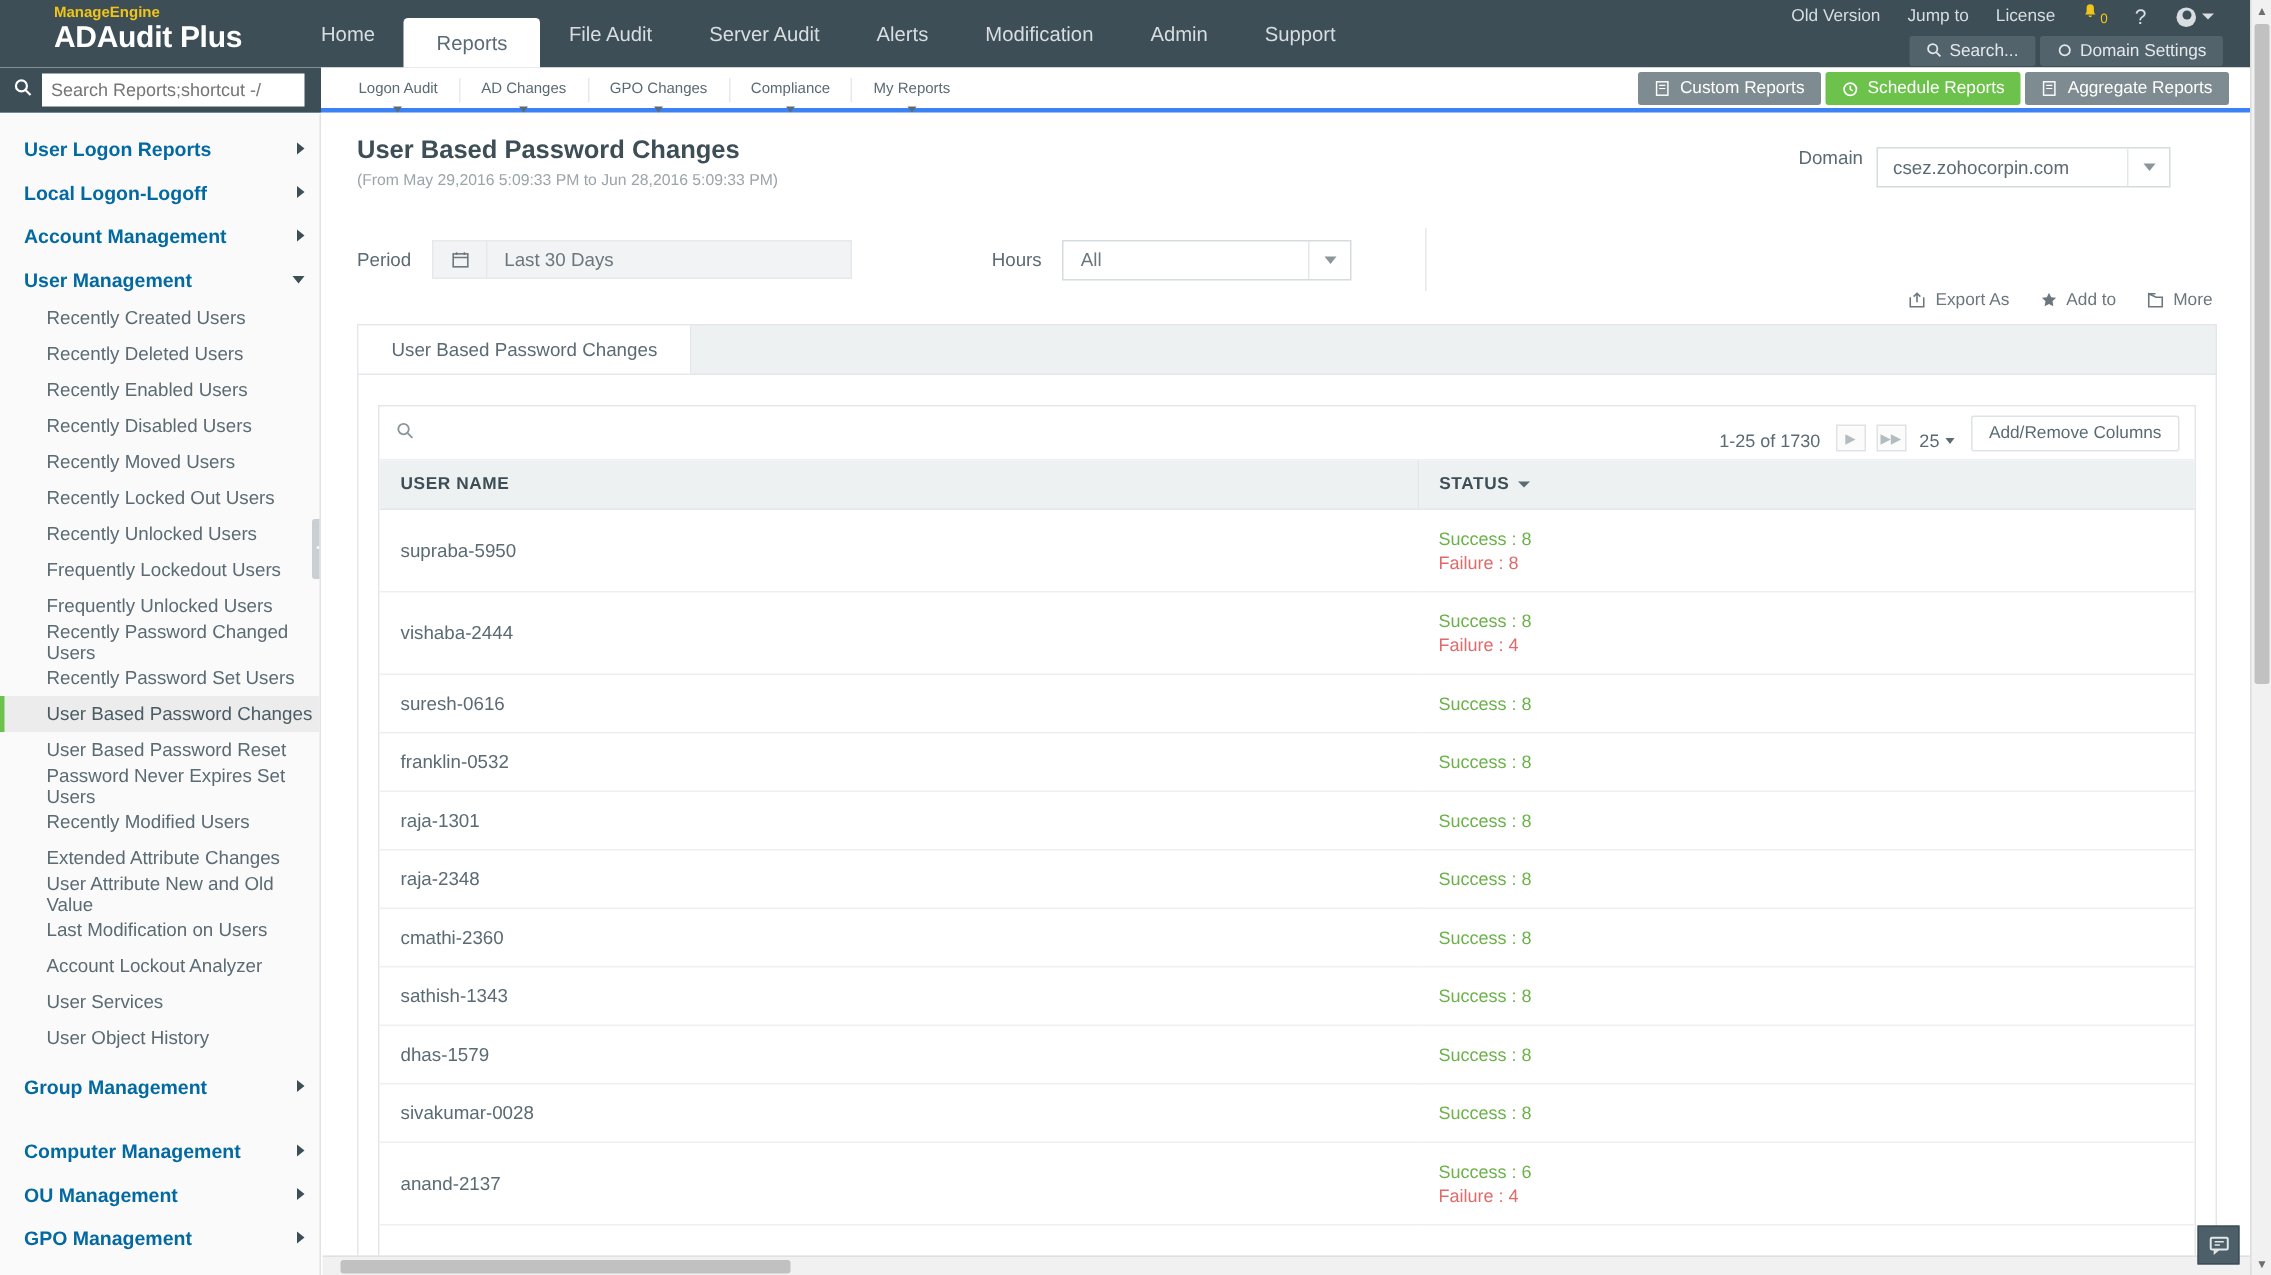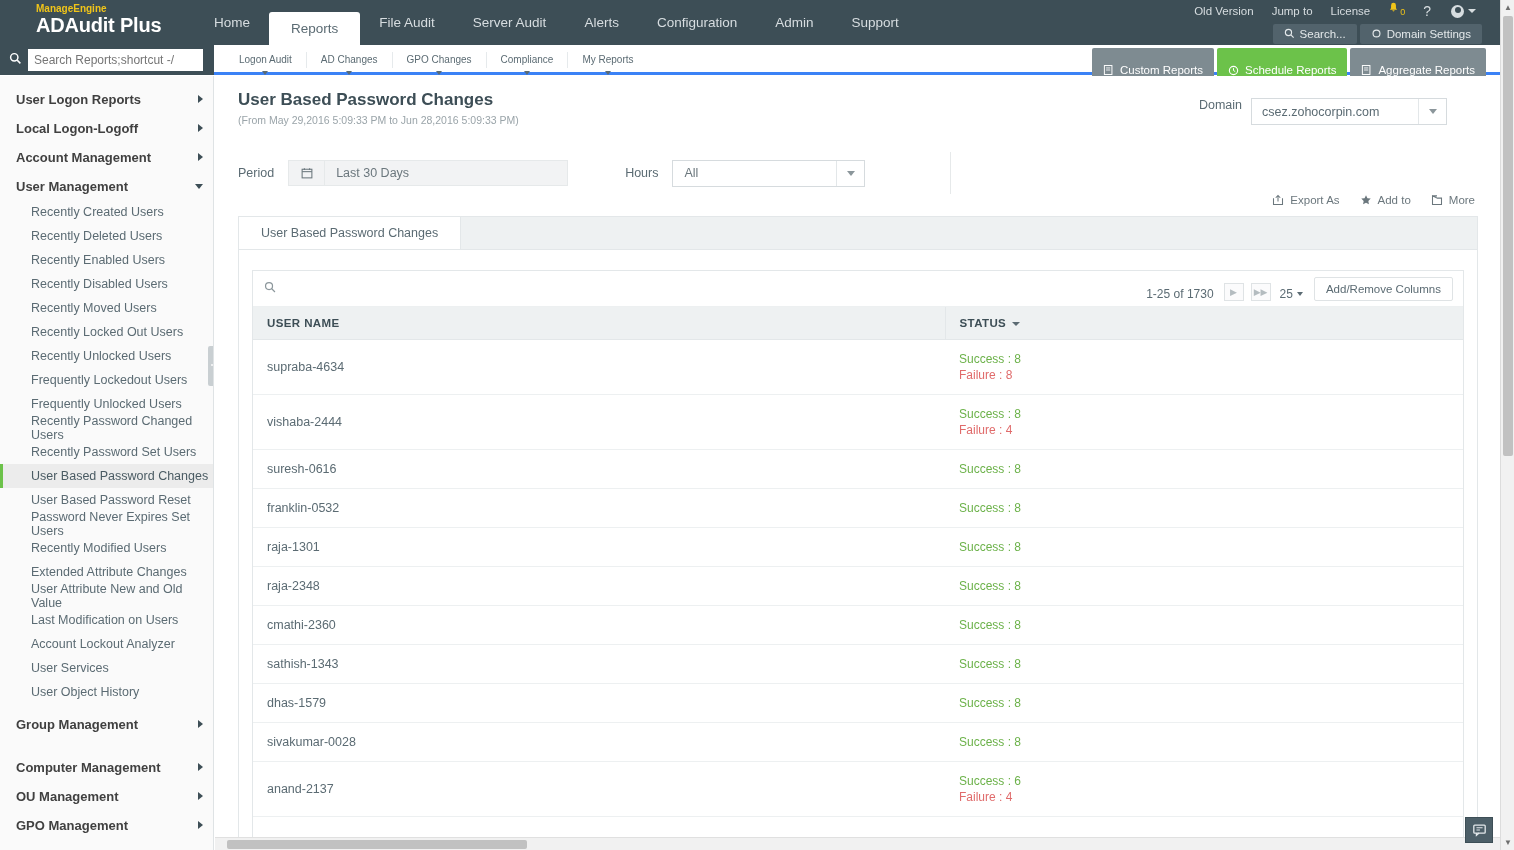--- a/index.html
+++ b/index.html
@@ -98,34 +98,34 @@
     display: flex; align-items: center; gap: 3px; white-space: nowrap;
     border-right: 1px solid #e6eaec; height: 16px; line-height:16px;flex-direction:column;
   }
   .subnav .sn:last-child { border-right: none; }
   .caret-dk{ width:0;height:0;border-left:3.5px solid transparent;border-right:3.5px solid transparent;border-top:4px solid #5b6b73;}
 
   .reportbtns {
     position: absolute; right: 14px; top: 3px; display: flex; gap: 3px;
   }
   .rbtn {
-    font-size: 11.5px; padding: 16px 11px; border-radius: 2px;
+    font-size: 11.5px; padding: 5px 11px; border-radius: 2px;
     display: flex; align-items: center; gap: 6px; cursor: pointer;
     background: #7e8b91; color: #ffffff; white-space: nowrap;
   }
   .rbtn.green { background: #6cc24a; }
 
   
   .sidebar {
     position: absolute; left: 0; top: 76px; width: 214px; height: 774px;
     background: #fafafa; border-right: 1px solid #dfe3e5; overflow: hidden;
   }
   .grp {
     height: 28px; display: flex; align-items: center; justify-content: space-between;
-    padding: 0 10px 0 16px; font-size: 13px; font-weight: bold; color: #404040;
+    padding: 0 10px 0 16px; font-size: 13px; font-weight: bold; color: #0369a1;
     cursor: pointer;
   }
   .grp.spaced { margin-top: 1px; }
   .arrow-r { width:0;height:0;border-top:4px solid transparent;border-bottom:4px solid transparent;border-left:5px solid #3d4e56;}
   .arrow-d { width:0;height:0;border-left:4px solid transparent;border-right:4px solid transparent;border-top:5px solid #3d4e56;}
   .sub {
     height: 24px; display: flex; align-items: center;
     padding-left: 28px; font-size: 12.5px; color: #5b6b73; cursor: pointer;
     border-left: 3px solid transparent;
   }
@@ -291,21 +291,21 @@
     <div class="brand-me">ManageEngine</div>
     <div class="brand-name">ADAudit Plus</div>
   </div>
 
   <div class="mainnav">
     <div class="navitem">Home</div>
     <div class="navitem active">Reports</div>
     <div class="navitem">File Audit</div>
     <div class="navitem">Server Audit</div>
     <div class="navitem">Alerts</div>
-    <div class="navitem">Configuration</div>
+    <div class="navitem">Modification</div>
     <div class="navitem">Admin</div>
     <div class="navitem">Support</div>
   </div>
 
   <div class="topright">
     <div class="tr-item">Old Version</div>
     <div class="tr-item">Jump to</div>
     <div class="tr-item">License</div>
     <div class="bell">
       <svg width="13" height="13" viewBox="0 0 16 16">
@@ -524,21 +524,21 @@
     <div class="periodbox">
       <span class="calicon">
         <svg width="12" height="12" viewBox="0 0 16 16">
             <rect x="1.5" y="3" width="13" height="11.5" fill="none" stroke="#6b777d" stroke-width="1.4"></rect>
             <path d="M1.5 6.2h13" stroke="#6b777d" stroke-width="1.4"></path>
             <path d="M4.5 1.5v2.4M11.5 1.5v2.4" stroke="#6b777d" stroke-width="1.4"></path>
           </svg>
       </span>
       <span class="pval">Last 30 Days</span>
     </div>
-    <span class="f-label" style="margin-left:57px;">Hours</span>
+    <span class="f-label" style="margin-left:93px;">Hours</span>
     <div class="hoursbox">
       <span>All</span>
       <span class="dd">
           <i class="chev"></i>
         </span>
     </div>
   </div>
   <div class="vdiv"></div>
 
   <div class="actionbar">
@@ -596,21 +596,21 @@
       <thead>
         <tr>
           <th>USER NAME</th>
           <th class="statuscol">
             <span>STATUS</span><i class="sortcaret"></i>
           </th>
         </tr>
       </thead>
       <tbody id="rpt-body">
           <tr>
-            <td>supraba-4634</td>
+            <td>supraba-5950</td>
             <td>
               <div class="succ">Success : 8</div>
               <div class="fail">Failure : 8</div>
             </td>
           </tr>
           <tr>
             <td>vishaba-2444</td>
             <td>
               <div class="succ">Success : 8</div>
               <div class="fail">Failure : 4</div>

